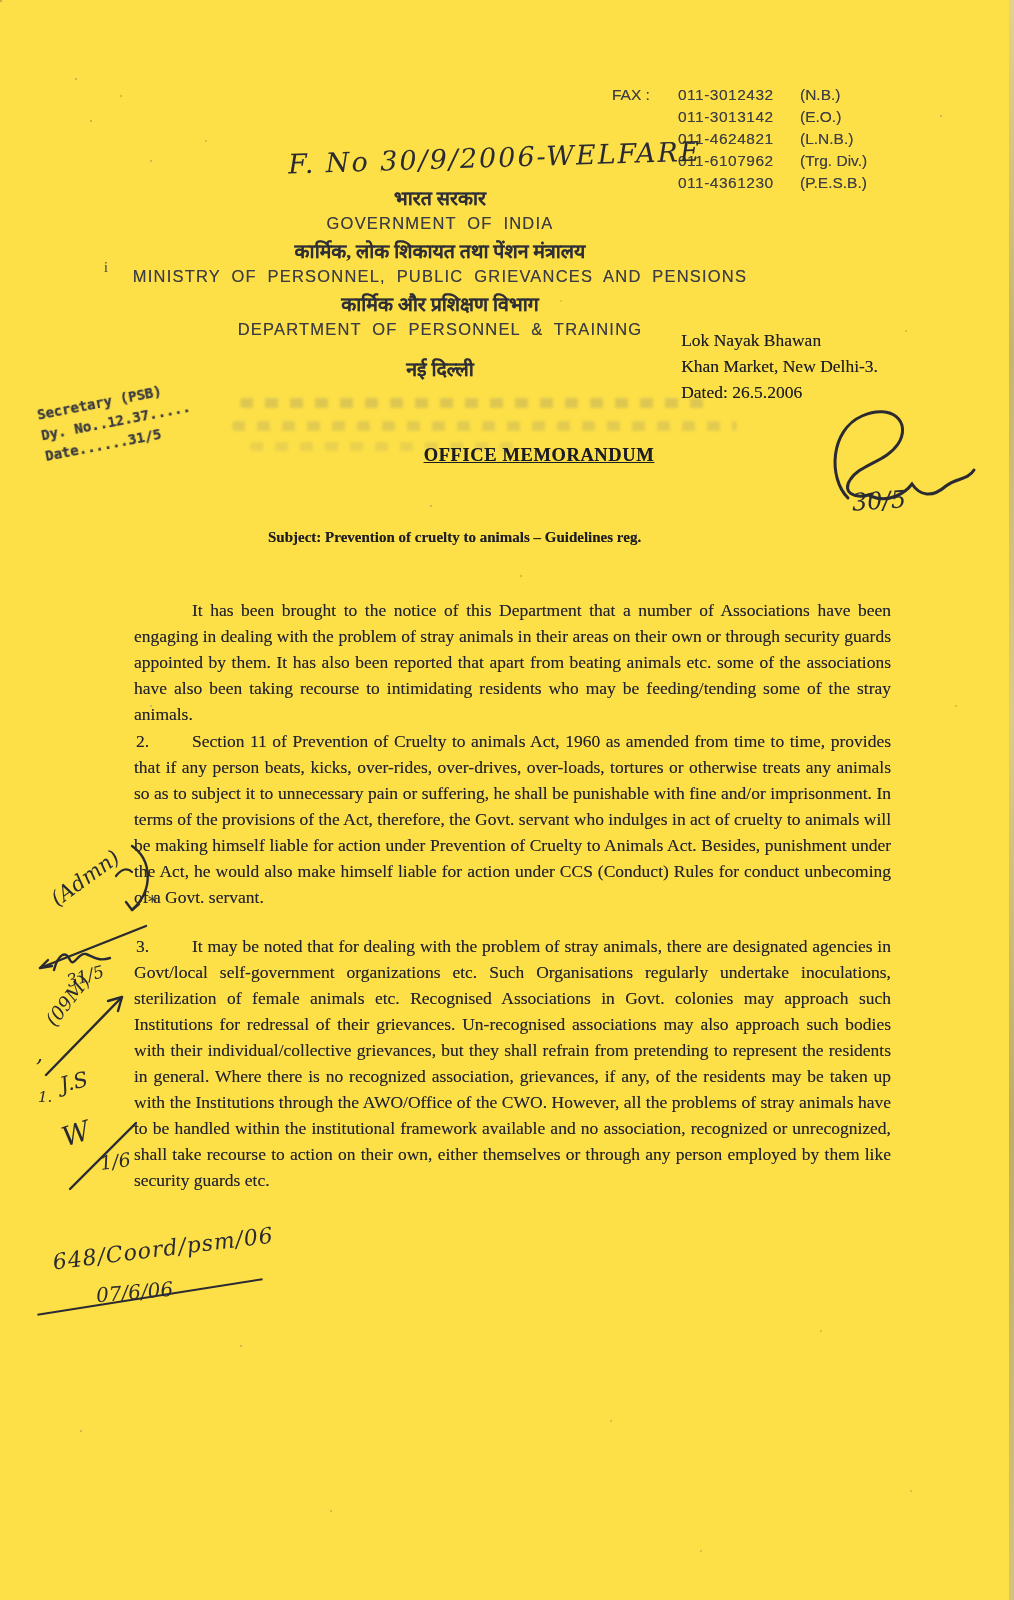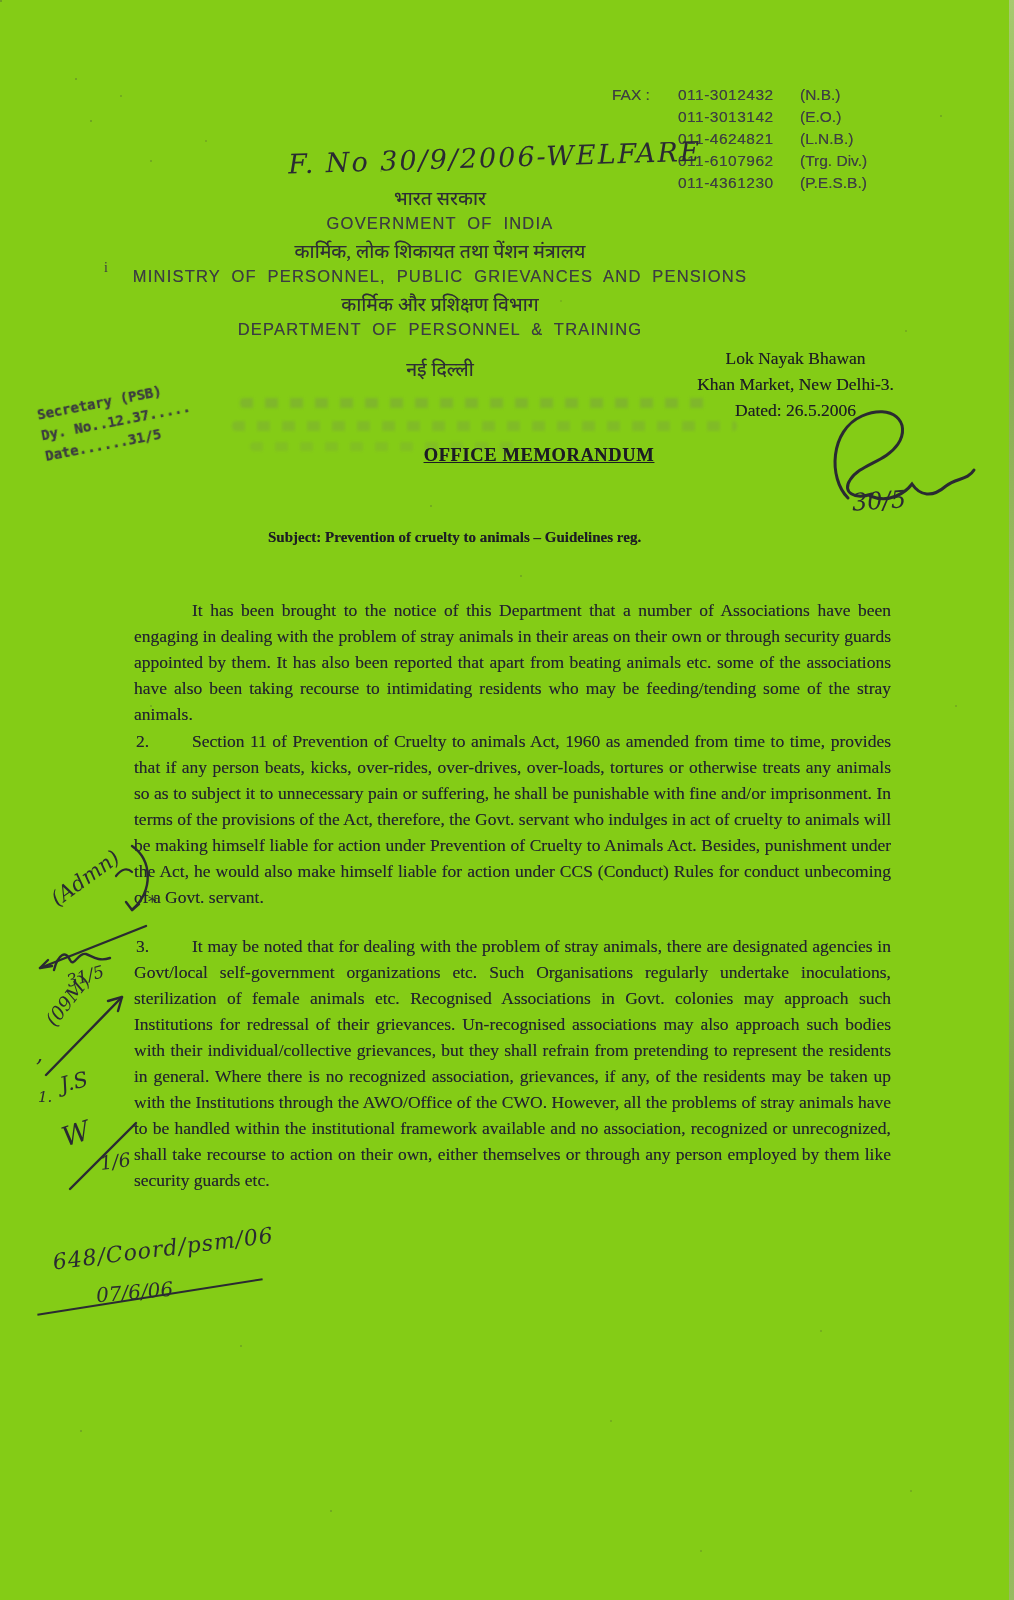--- a/index.html
+++ b/index.html
@@ -1,46 +1,46 @@
 <!DOCTYPE html>
 <html lang="en"><head>
 <meta charset="utf-8">
 <style>
   html,body{margin:0;padding:0;}
   body{background:#ffffff;width:1014px;height:1600px;overflow:hidden;}
-  .page{position:relative;width:1014px;height:1600px;background:#84cc16;
+  .page{position:relative;width:1014px;height:1600px;background:#fde047;
         font-family:"Liberation Serif",serif;color:#24242c;}
   .abs{position:absolute;}
 
   
   .fax-block{left:612px;top:84px;font-family:"Liberation Sans",sans-serif;
              font-size:15.5px;line-height:22px;color:#3e3e45;
              text-shadow:0 0 .4px rgba(40,40,48,.55);}
   .fax-row{white-space:nowrap;}
   .fax-label{display:inline-block;width:66px;}
   .fax-num{display:inline-block;width:122px;letter-spacing:.5px;}
 
   
   .file-no{left:288px;top:142px;font-size:27px;color:#2c2c34;
            transform:rotate(-1.8deg);letter-spacing:2px;font-style:italic;
            font-family:"DejaVu Serif",serif;}
 
   
   .letterhead{left:0;top:184px;width:880px;text-align:center;}
-  .hl{font-size:19.5px;color:#2e2e36;margin-bottom:3px;font-weight:normal;
+  .hl{font-size:19.5px;color:#2e2e36;margin-bottom:3px;font-weight:bold;
       text-shadow:0 0 .4px rgba(40,40,48,.5);}
   .el{font-family:"Liberation Sans",sans-serif;font-size:16.5px;color:#3c3c44;
       letter-spacing:1.2px;word-spacing:5px;margin-bottom:4px;
       text-shadow:0 0 .4px rgba(40,40,48,.55);text-align:center;}
   .lh-city{margin-top:16px;}
 
   
-  .address-block{right:120px;top:327px;text-align:center;font-size:17.5px;
+  .address-block{right:136px;top:327px;text-align:left;font-size:17.5px;
                  line-height:26px;color:#1d1d25;
-                 text-shadow:0 0 .4px rgba(20,20,30,.5);margin-top:18px;}
+                 text-shadow:0 0 .4px rgba(20,20,30,.5);}
 
   
   .stamp{left:40px;top:390px;transform:rotate(-11deg);
          font-family:"DejaVu Sans Mono",monospace;font-weight:bold;
          font-size:14px;line-height:21px;color:#3b3b41;
          text-shadow:0 0 .8px rgba(50,50,56,.8);filter:blur(.2px);}
 
   
   .memo-title{left:0;top:445px;width:1014px;text-align:center;padding-left:32px;}
   .memo-title span{font-weight:bold;font-size:18.5px;letter-spacing:.6px;

